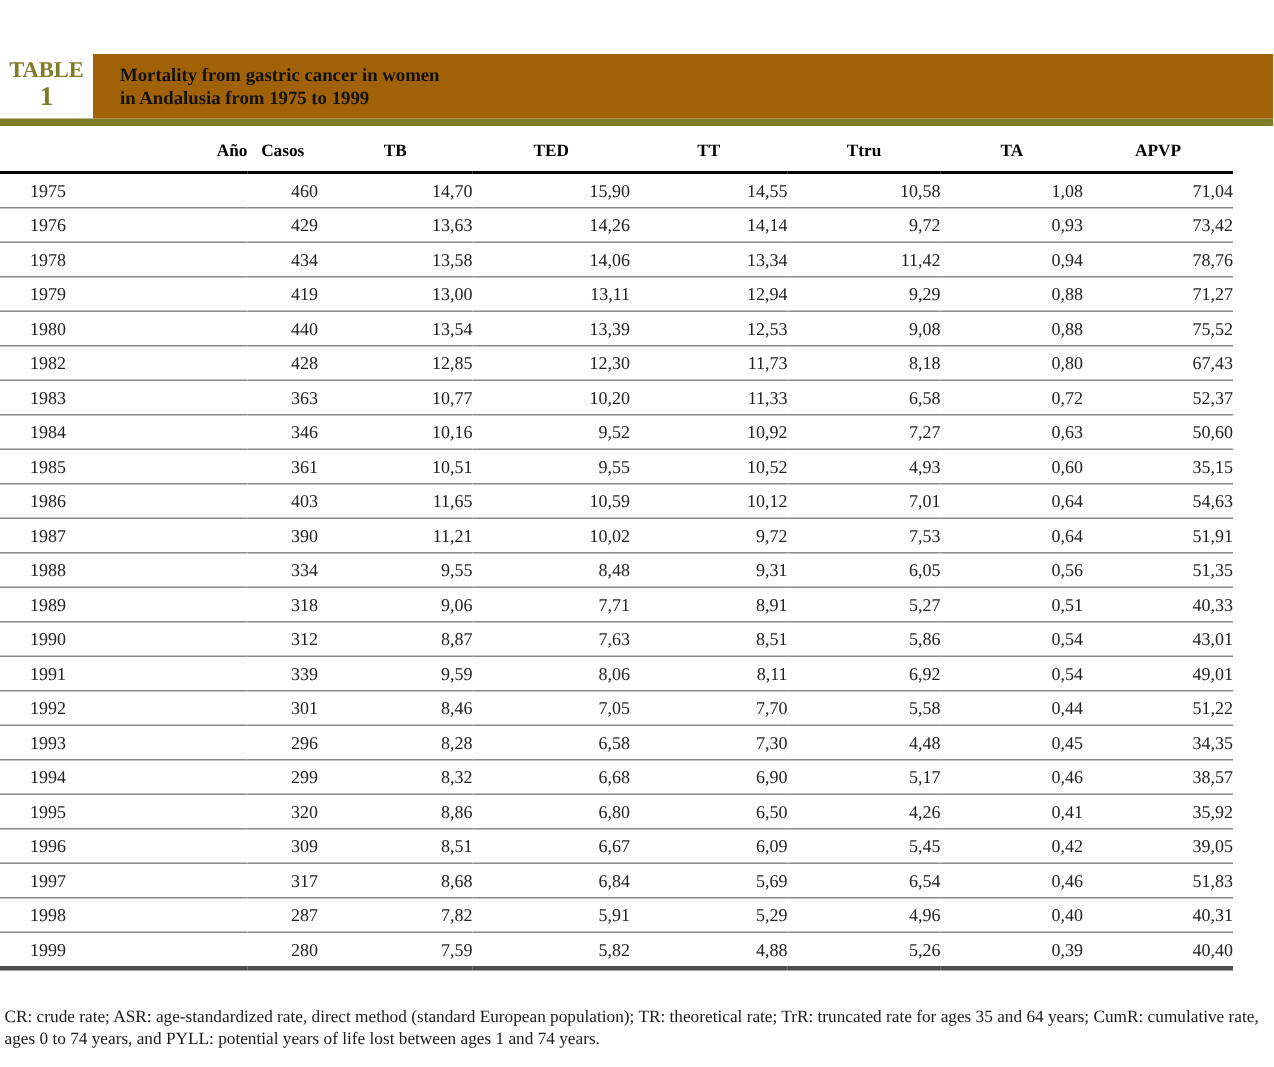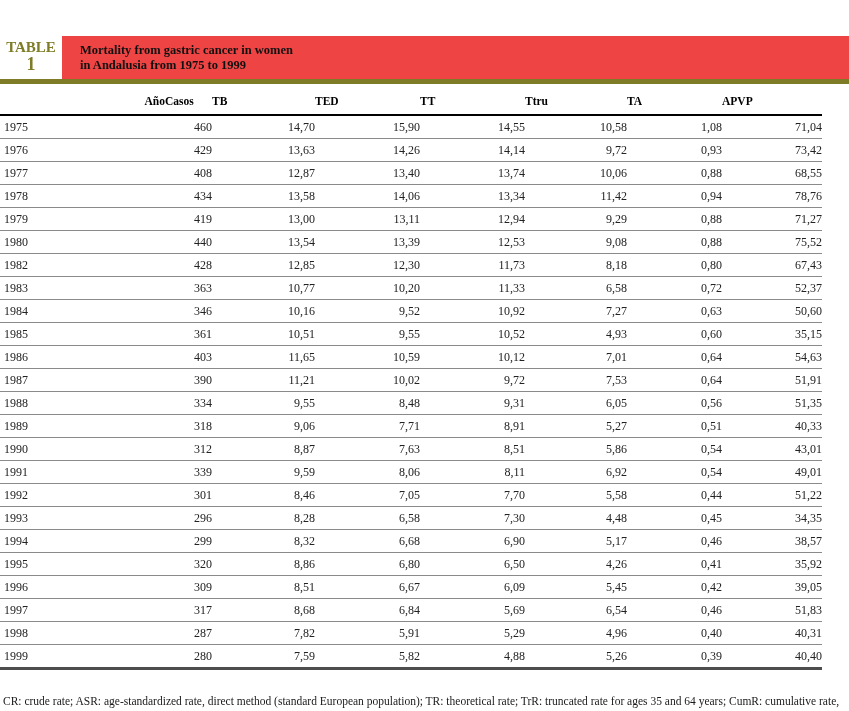--- a/index.html
+++ b/index.html
@@ -9,40 +9,40 @@
   }
   
   .title-band{display:flex;align-items:stretch;height:43px;}
   .table-label{
     width:62px;display:flex;flex-direction:column;align-items:center;justify-content:flex-start;
     padding-top:4px;box-sizing:border-box;
   }
   .table-label .word{font-weight:bold;font-size:15px;letter-spacing:0;color:#7e7c26;line-height:15px;}
   .table-label .num{font-weight:bold;font-size:18px;color:#7e7c26;line-height:19px;}
   .title-box{
-    flex:1;background:#ef4444;display:flex;flex-direction:column;justify-content:center;
+    flex:1;background:#a16207;display:flex;flex-direction:column;justify-content:center;
     padding-left:18px;box-sizing:border-box;
   }
   .title-box .t-line{font-weight:bold;font-size:12.5px;line-height:15px;color:#111;}
   .olive-rule{height:5px;background:#7e7c26;width:849px;}
   
   table.data{
     border-collapse:collapse;table-layout:fixed;width:822px;margin-top:4px;
     font-size:12px;color:#222;
   }
   table.data th{
-    font-weight:bold;font-size:11.5px;color:#000;text-align:left;
+    font-weight:bold;font-size:11.5px;color:#000;text-align:center;
     height:26px;vertical-align:middle;padding:0;
   }
   table.data th:first-child{text-align:right;padding-left:16px;}
   table.data thead tr{border-bottom:2px solid #000;}
   table.data td{
     text-align:right;height:22px;vertical-align:middle;padding:0;
   }
-  table.data td:first-child{text-align:left;padding-left:4px;}
+  table.data td:first-child{text-align:left;padding-left:20px;}
   table.data tbody tr{border-bottom:1px solid #8a8a8a;}
   table.data tbody tr:last-child{border-bottom:3px solid #4d4d4d;}
   
   .footnote{
     padding:24px 4px 0 3px;font-size:11.5px;line-height:15px;color:#1a1a1a;width:842px;
   }
 </style>
 </head>
 <body>
 
@@ -99,30 +99,20 @@
           <td>1976</td>
           <td>429</td>
           <td>13,63</td>
           <td>14,26</td>
           <td>14,14</td>
           <td>9,72</td>
           <td>0,93</td>
           <td>73,42</td>
         </tr>
         <tr>
-          <td>1977</td>
-          <td>408</td>
-          <td>12,87</td>
-          <td>13,40</td>
-          <td>13,74</td>
-          <td>10,06</td>
-          <td>0,88</td>
-          <td>68,55</td>
-        </tr>
-        <tr>
           <td>1978</td>
           <td>434</td>
           <td>13,58</td>
           <td>14,06</td>
           <td>13,34</td>
           <td>11,42</td>
           <td>0,94</td>
           <td>78,76</td>
         </tr>
         <tr>

